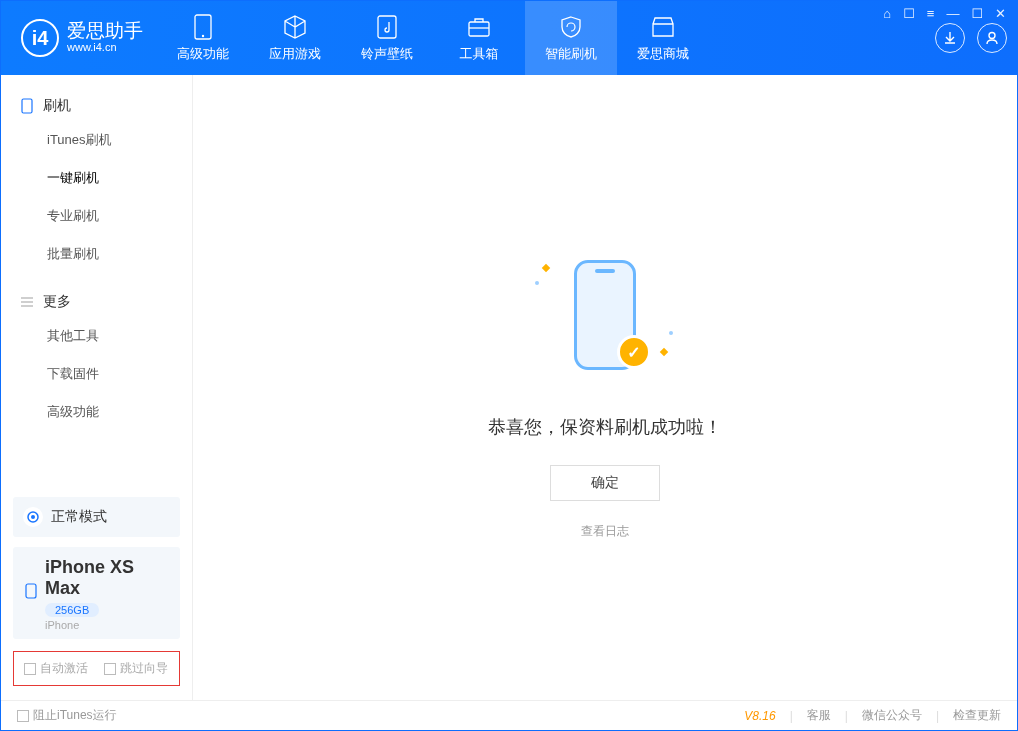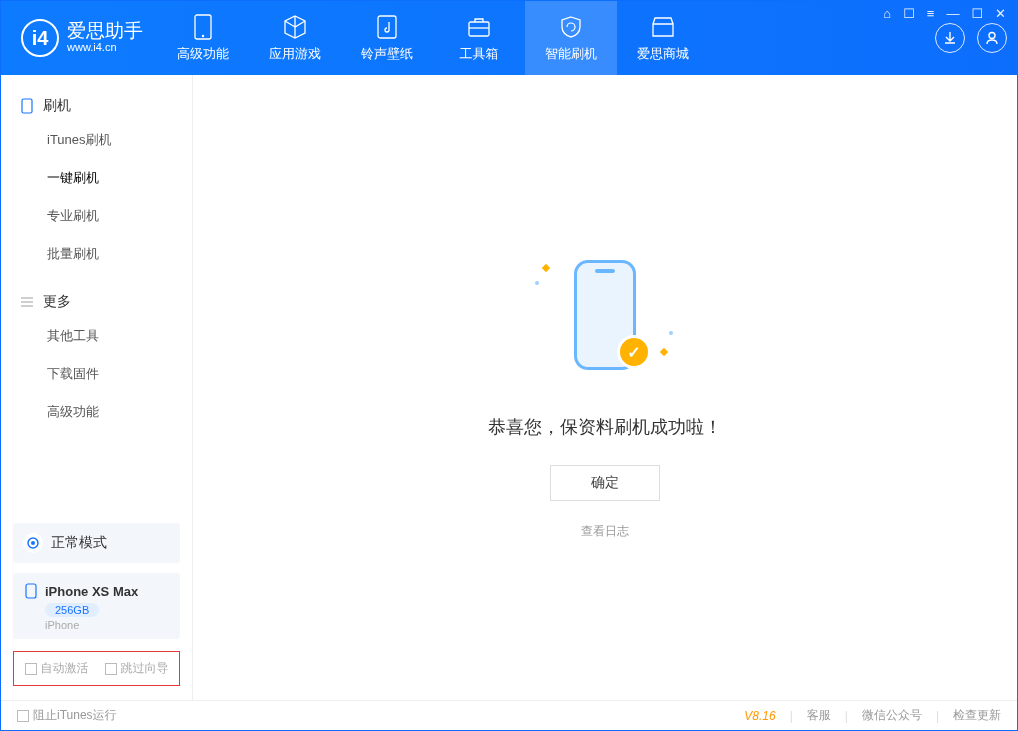--- a/index.html
+++ b/index.html
@@ -22,24 +22,24 @@
 .body { display: flex; height: calc(100% - 74px - 30px); }
 .sidebar { width: 192px; border-right: 1px solid #eee; padding-top: 16px; display: flex; flex-direction: column; }
 .side-section-title { display: flex; align-items: center; padding: 6px 18px; font-size: 14px; color: #333; }
 .side-section-title .ttl-icon { width: 16px; height: 16px; margin-right: 8px; display: flex; align-items: center; justify-content: center; }
 .side-item { padding: 10px 0 10px 46px; font-size: 13px; color: #555; cursor: pointer; }
 .side-item.active { color: #000000; }
 .sidebar-bottom { margin-top: auto; padding: 10px 12px 14px; }
 .mode-box { background: #f3f7fb; border-radius: 3px; padding: 10px 10px; display: flex; align-items: center; font-size: 14px; color: #333; margin-bottom: 10px; }
 .mode-box .m-icon { width: 20px; height: 20px; border-radius: 50%; background: #fff; margin-right: 8px; display: flex; align-items: center; justify-content: center; }
 .device-box { background: #f3f7fb; border-radius: 3px; padding: 10px 12px 8px; font-size: 12px; }
-.device-box .dname { font-size: 13px; font-weight: bold; color: #333; display:flex; align-items:center; gap:8px;}
+.device-box .dname { font-size: 18px; font-weight: bold; color: #333; display:flex; align-items:flex-end; gap:8px;}
 .device-box .cap { display: inline-block; background: #e1eeff; color: #1975ff; padding: 1px 10px; border-radius: 10px; font-size: 11px; margin-top: 4px; margin-left: 20px;}
 .device-box .sub { color: #aaa; font-size: 11px; margin-top: 2px; margin-left: 20px;}
-.checkbox-row { border: 1.5px solid #e53935; padding: 8px 10px; display: flex; gap: 16px; font-size: 12px; color: #aaa; margin-top: 12px; justify-content: center; }
+.checkbox-row { border: 1.5px solid #e53935; padding: 8px 10px; display: flex; gap: 16px; font-size: 12px; color: #aaa; margin-top: 12px; }
 .cb { display: flex; align-items: center; gap: 4px; }
 .cb .box { width: 12px; height: 12px; border: 1px solid #bbb; }
 
 
 .main { flex: 1; display: flex; flex-direction: column; align-items: center; justify-content: center; }
 .phone-illus { position: relative; width: 160px; height: 160px; margin-bottom: 20px; display:flex; align-items:center; justify-content:center;}
 .phone { width: 62px; height: 110px; border: 3px solid #6bb7ff; border-radius: 14px; background: #eaf4ff; position: relative; }
 .phone::before { content:""; position:absolute; top:6px; left:50%; transform:translateX(-50%); width:20px; height:4px; background:#6bb7ff; border-radius:2px;}
 .check-badge { position: absolute; right: 34px; bottom: 26px; width: 34px; height: 34px; background: #ffb300; border-radius: 50%; display:flex; align-items:center; justify-content:center; color:#fff; font-weight:bold; border:3px solid #fff;}
 .sparkle { position:absolute; width:6px; height:6px; background:#ffb300; transform:rotate(45deg);}

